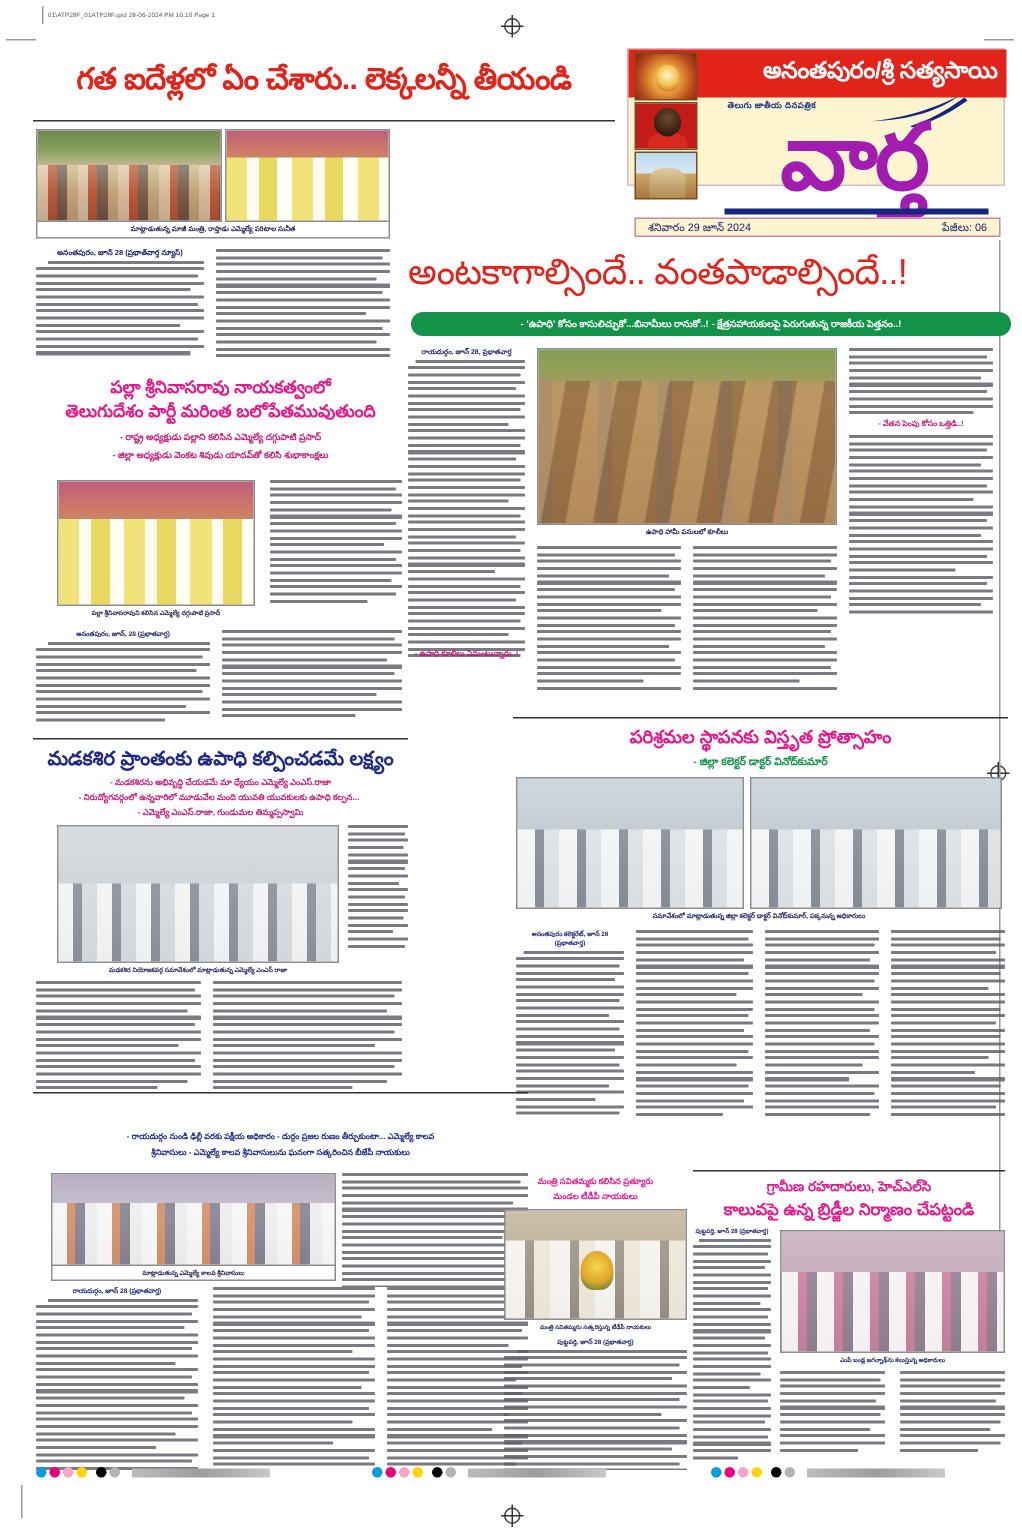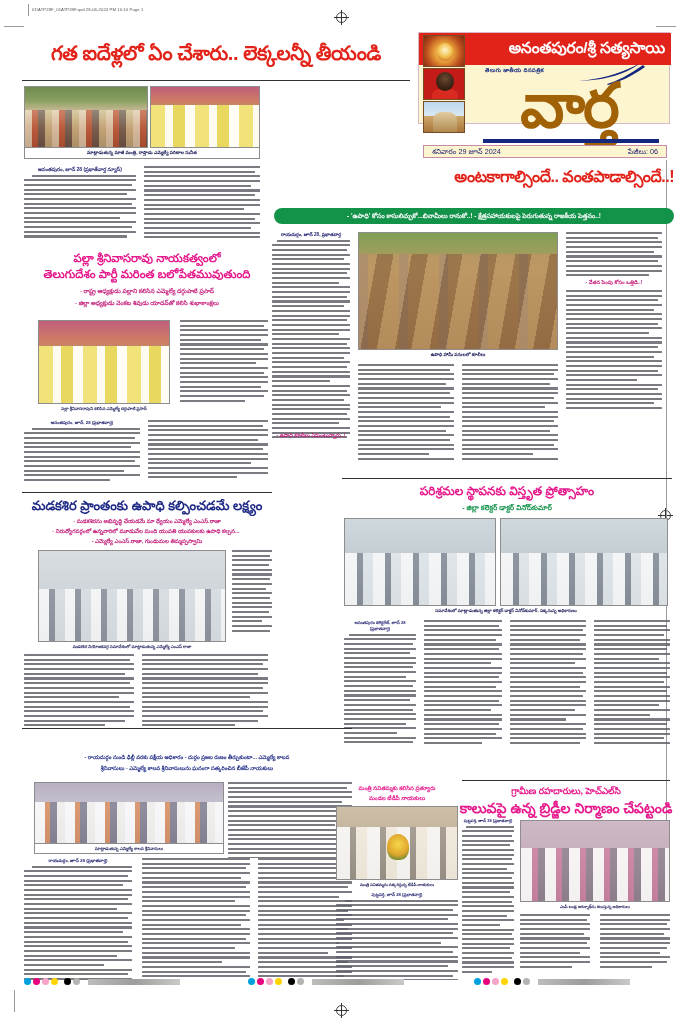--- a/index.html
+++ b/index.html
@@ -134,21 +134,21 @@
     left: 66px; top: 34px;
     font-size: 5.6px;
     color: #1a2f82;
     letter-spacing: .3px;
     font-weight: bold;
   }
   .mh-logo {
     position: absolute;
     left: 54px; top: 36px;
     width: 192px; height: 74px;
-    color: #a16207;
+    color: #a21caf;
     font-size: 62px;
     font-weight: bold;
     line-height: 74px;
     text-align: center;
     letter-spacing: -2px;
     white-space: nowrap;
   }
   .mh-swoosh {
     position: absolute;
     left: 158px; top: 30px;
@@ -197,24 +197,24 @@
     width: 388px;
     text-align: center;
     color: #1a1a8c;
     font-size: 7.2px;
     font-weight: bold;
   }
   .hl-banner {
     position: absolute;
     left: 272px; top: 168px;
     width: 402px;
-    text-align: right;
+    text-align: left;
     color: #e2231a;
-    font-size: 16px;
-    font-weight: bold;
+    font-size: 24px;
+    font-weight: normal;
     letter-spacing: -.5px;
     white-space: nowrap;
   }
   .hl-banner-pill {
     position: absolute;
     left: 274px; top: 208px;
     width: 400px; height: 16px;
     background: #13924a;
     border-radius: 8px;
     color: #fff;
@@ -1049,21 +1049,21 @@
       <i class="tx s1"></i>
       <i class="tx s3"></i>
       <i class="tx s1"></i>
     <i class="tx s2"></i>
       <i class="tx s1"></i>
 
   </div>
 
   <div class="rule" style="left:462px; top:780px; width:208px;"></div>
   <div class="hl-sec hl-pink" style="position:absolute; left:462px; top:786px; width:208px; font-size:9px;">గ్రామీణ రహదారులు, హెచ్‌ఎల్‌సి</div>
-  <div class="hl-sec hl-pink" style="position:absolute; left:458px; top:800px; width:216px; font-size:14px;">కాలువపై ఉన్న బ్రిడ్జీల నిర్మాణం చేపట్టండి</div>
+  <div class="hl-sec hl-pink" style="position:absolute; left:458px; top:800px; width:216px; font-size:11px;">కాలువపై ఉన్న బ్రిడ్జీల నిర్మాణం చేపట్టండి</div>
 
   <div class="col" style="left:462px; top:818px; width:52px; height:160px;">
     <div class="lede" style="font-size:4px; white-space:normal;">పుట్టపర్తి, జూన్ 28 (ప్రభాతవార్త)</div>
     <i class="tx s1 ind"></i>
       <i class="tx s1"></i>
       <i class="tx s2"></i>
       <i class="tx s1"></i>
     <i class="tx s3"></i>
       <i class="tx s1"></i>
       <i class="tx s1"></i>

